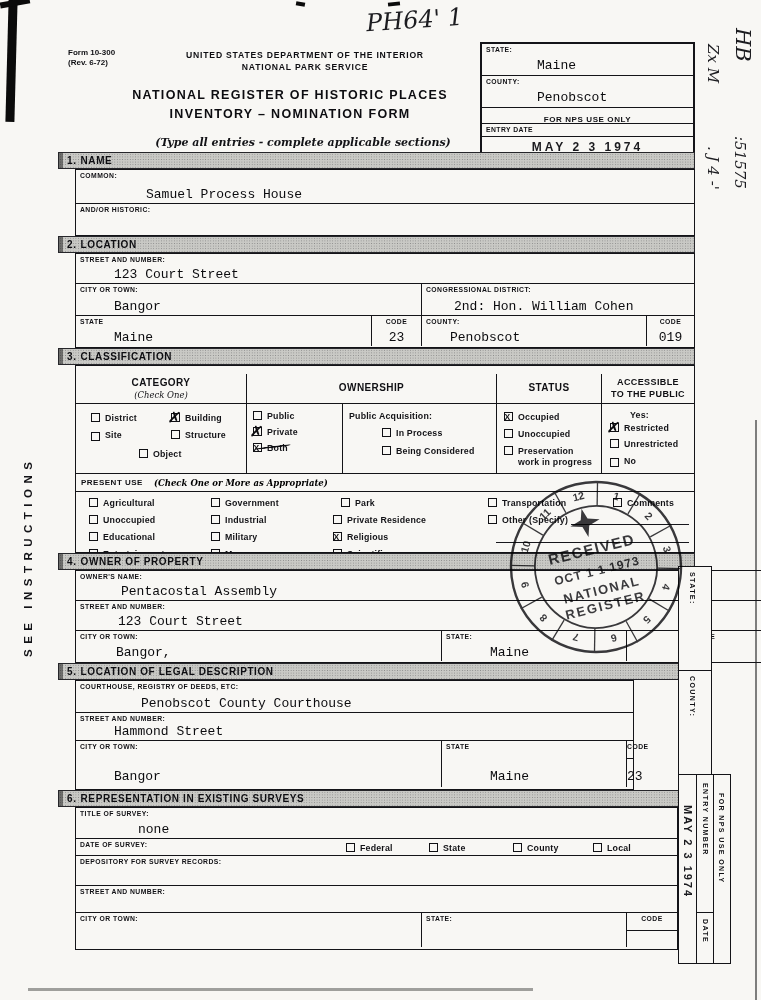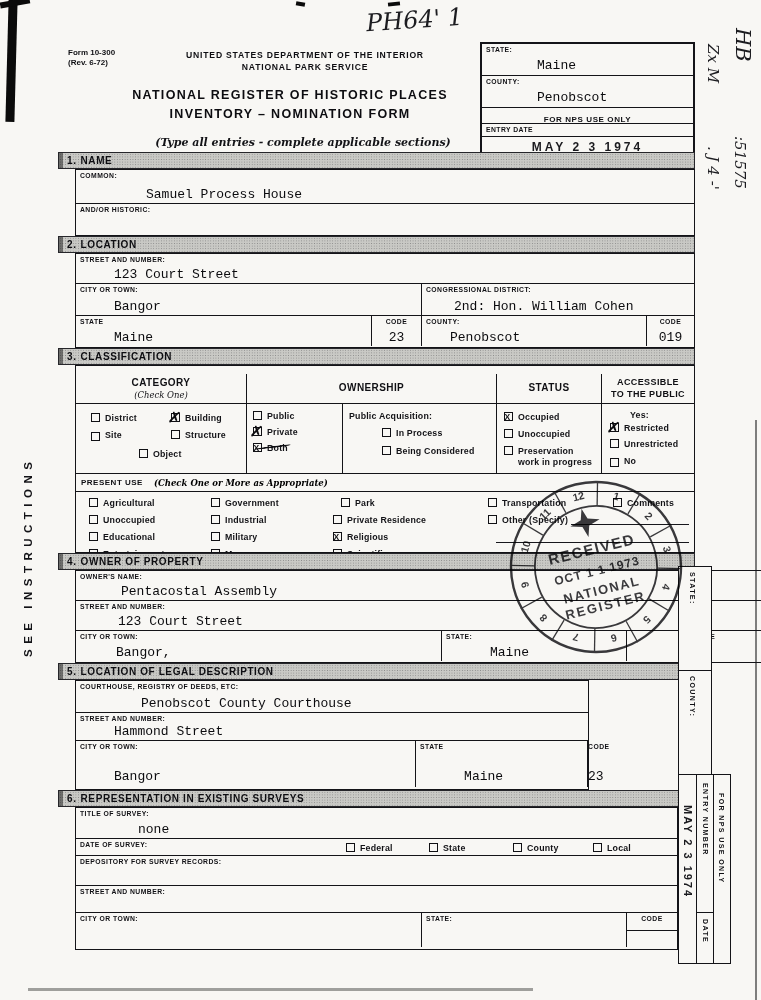--- a/index.html
+++ b/index.html
@@ -382,21 +382,21 @@
           <span class="codeval">23</span>
         </div>
       </div>
     </div>
   </div>
 
   <div class="bar" style="top:663px;">
     <span class="num">5.</span>
     <span>LOCATION OF LEGAL DESCRIPTION</span>
   </div>
-  <div class="body" style="left:75px;top:680px;width:514px;height:110px;">
+  <div class="body" style="left:75px;top:680px;width:559px;height:110px;">
     <div class="frow" style="height:32px;">
       <span class="lbl">COURTHOUSE, REGISTRY OF DEEDS, ETC:</span>
       <span class="val" style="left:65px;">Penobscot County Courthouse</span>
     </div>
     <div class="frow" style="height:28px;">
       <span class="lbl">STREET AND NUMBER:</span>
       <span class="val" style="left:38px;">Hammond Street</span>
     </div>
     <div class="frow" style="height:46px;">
       <div class="cells">

